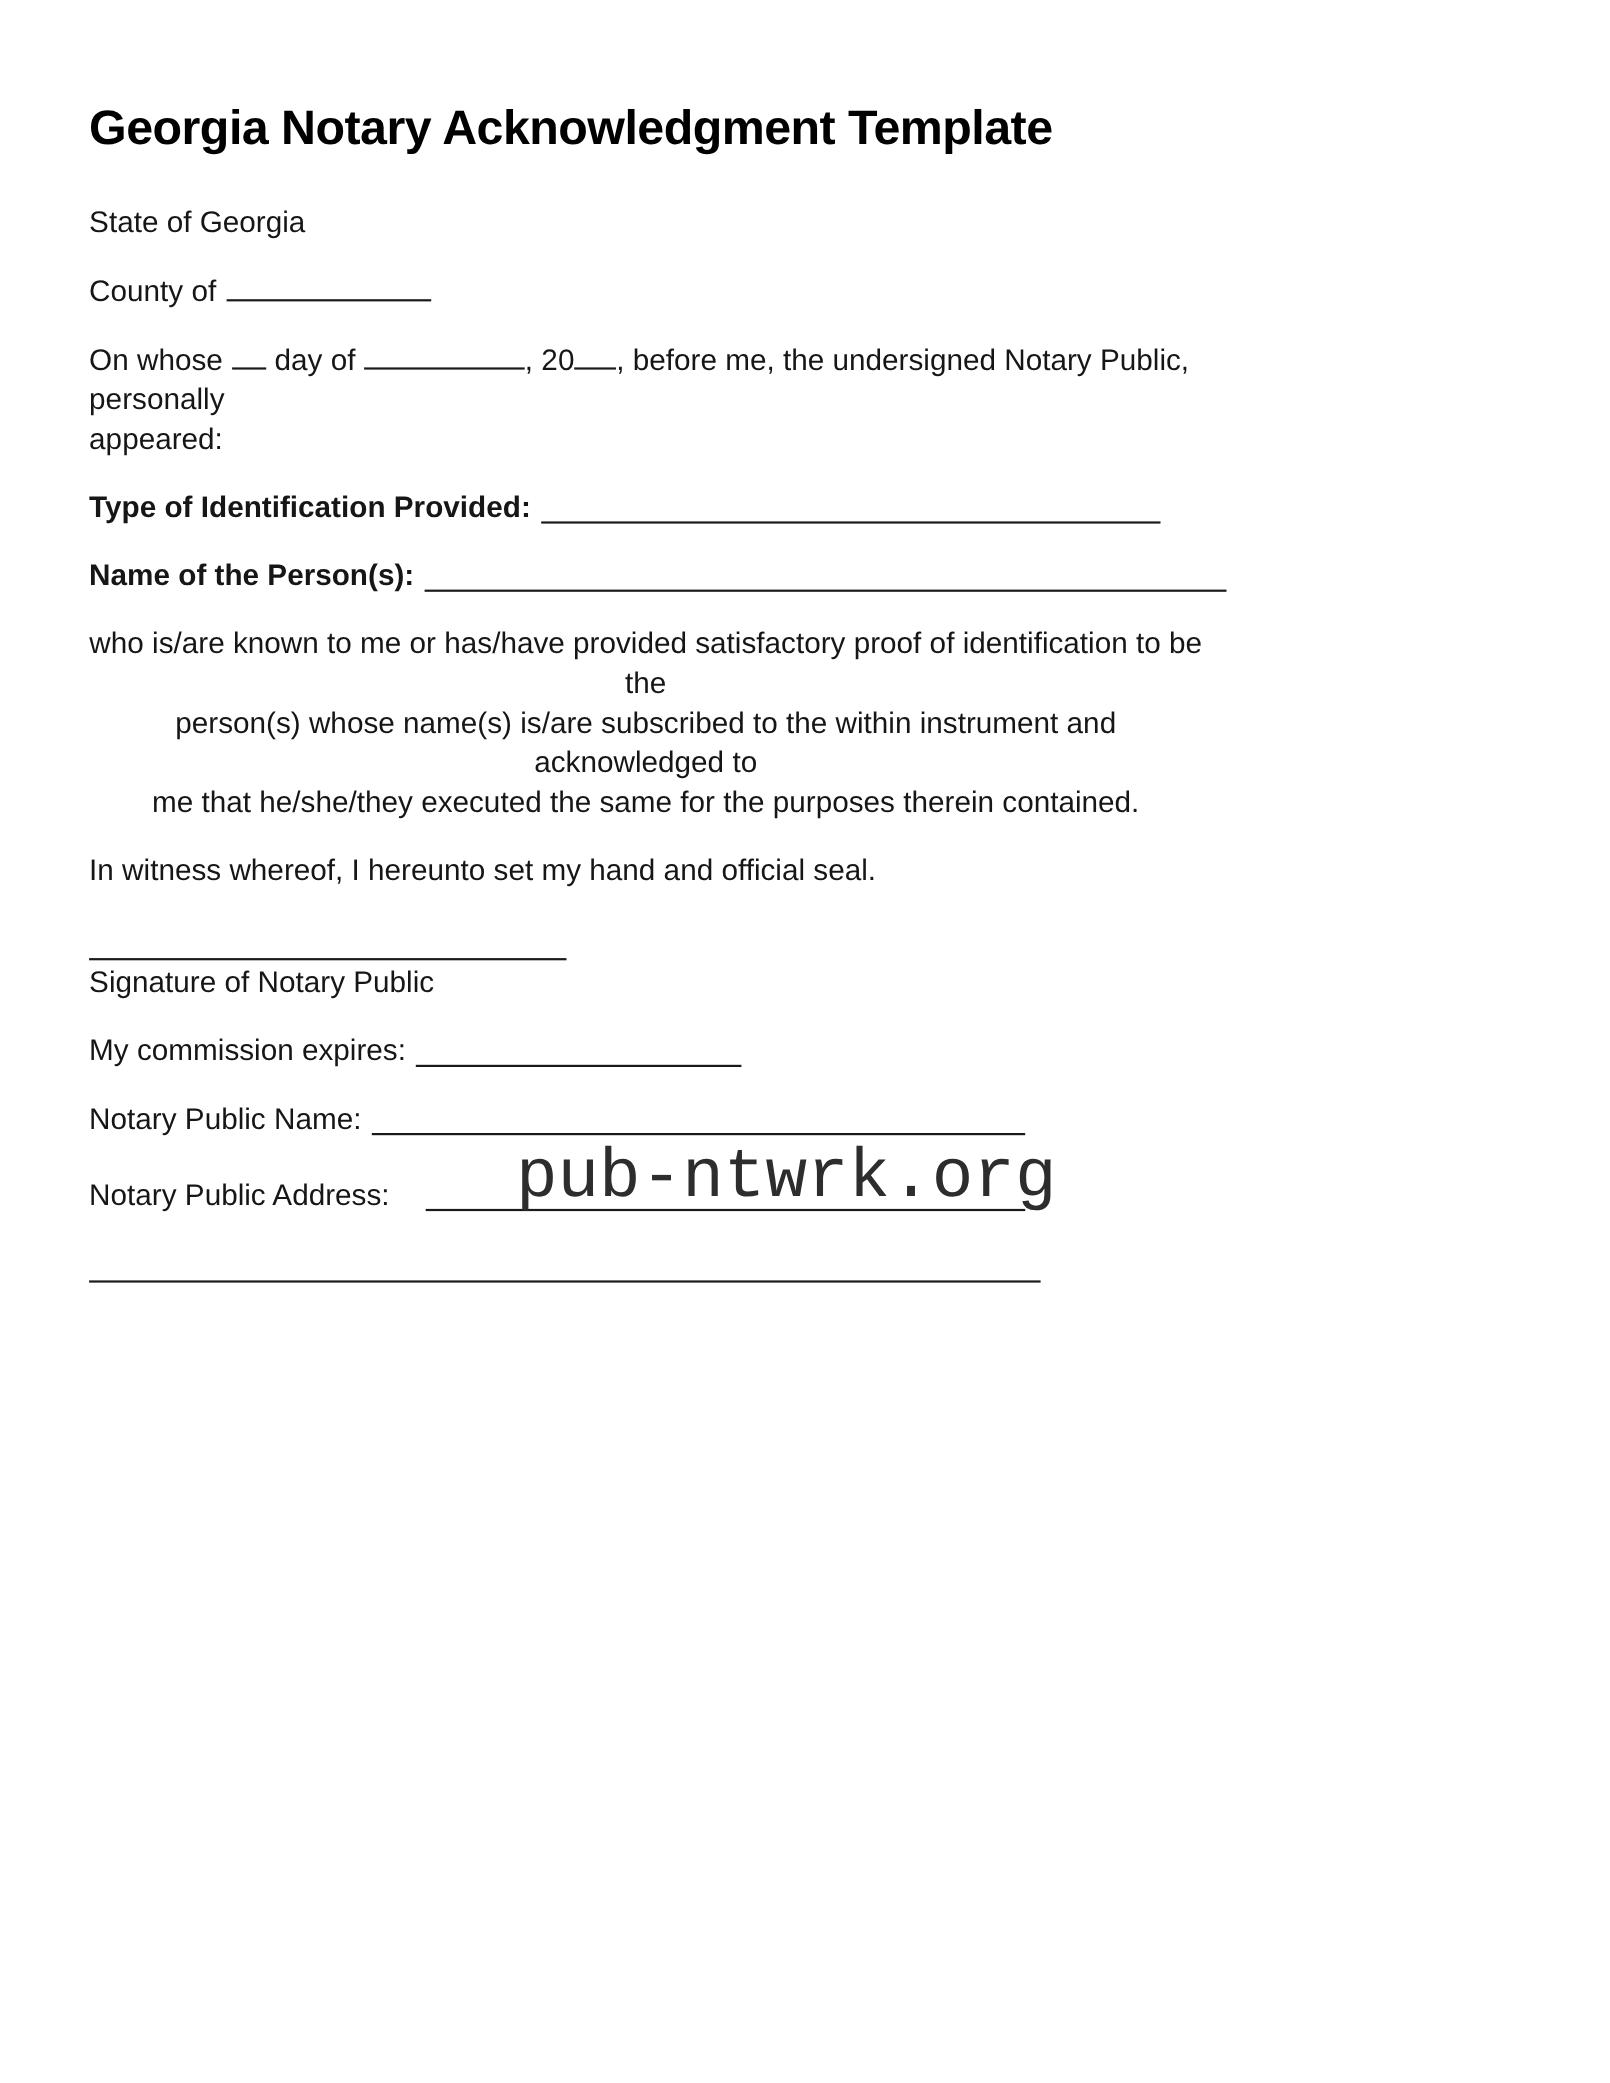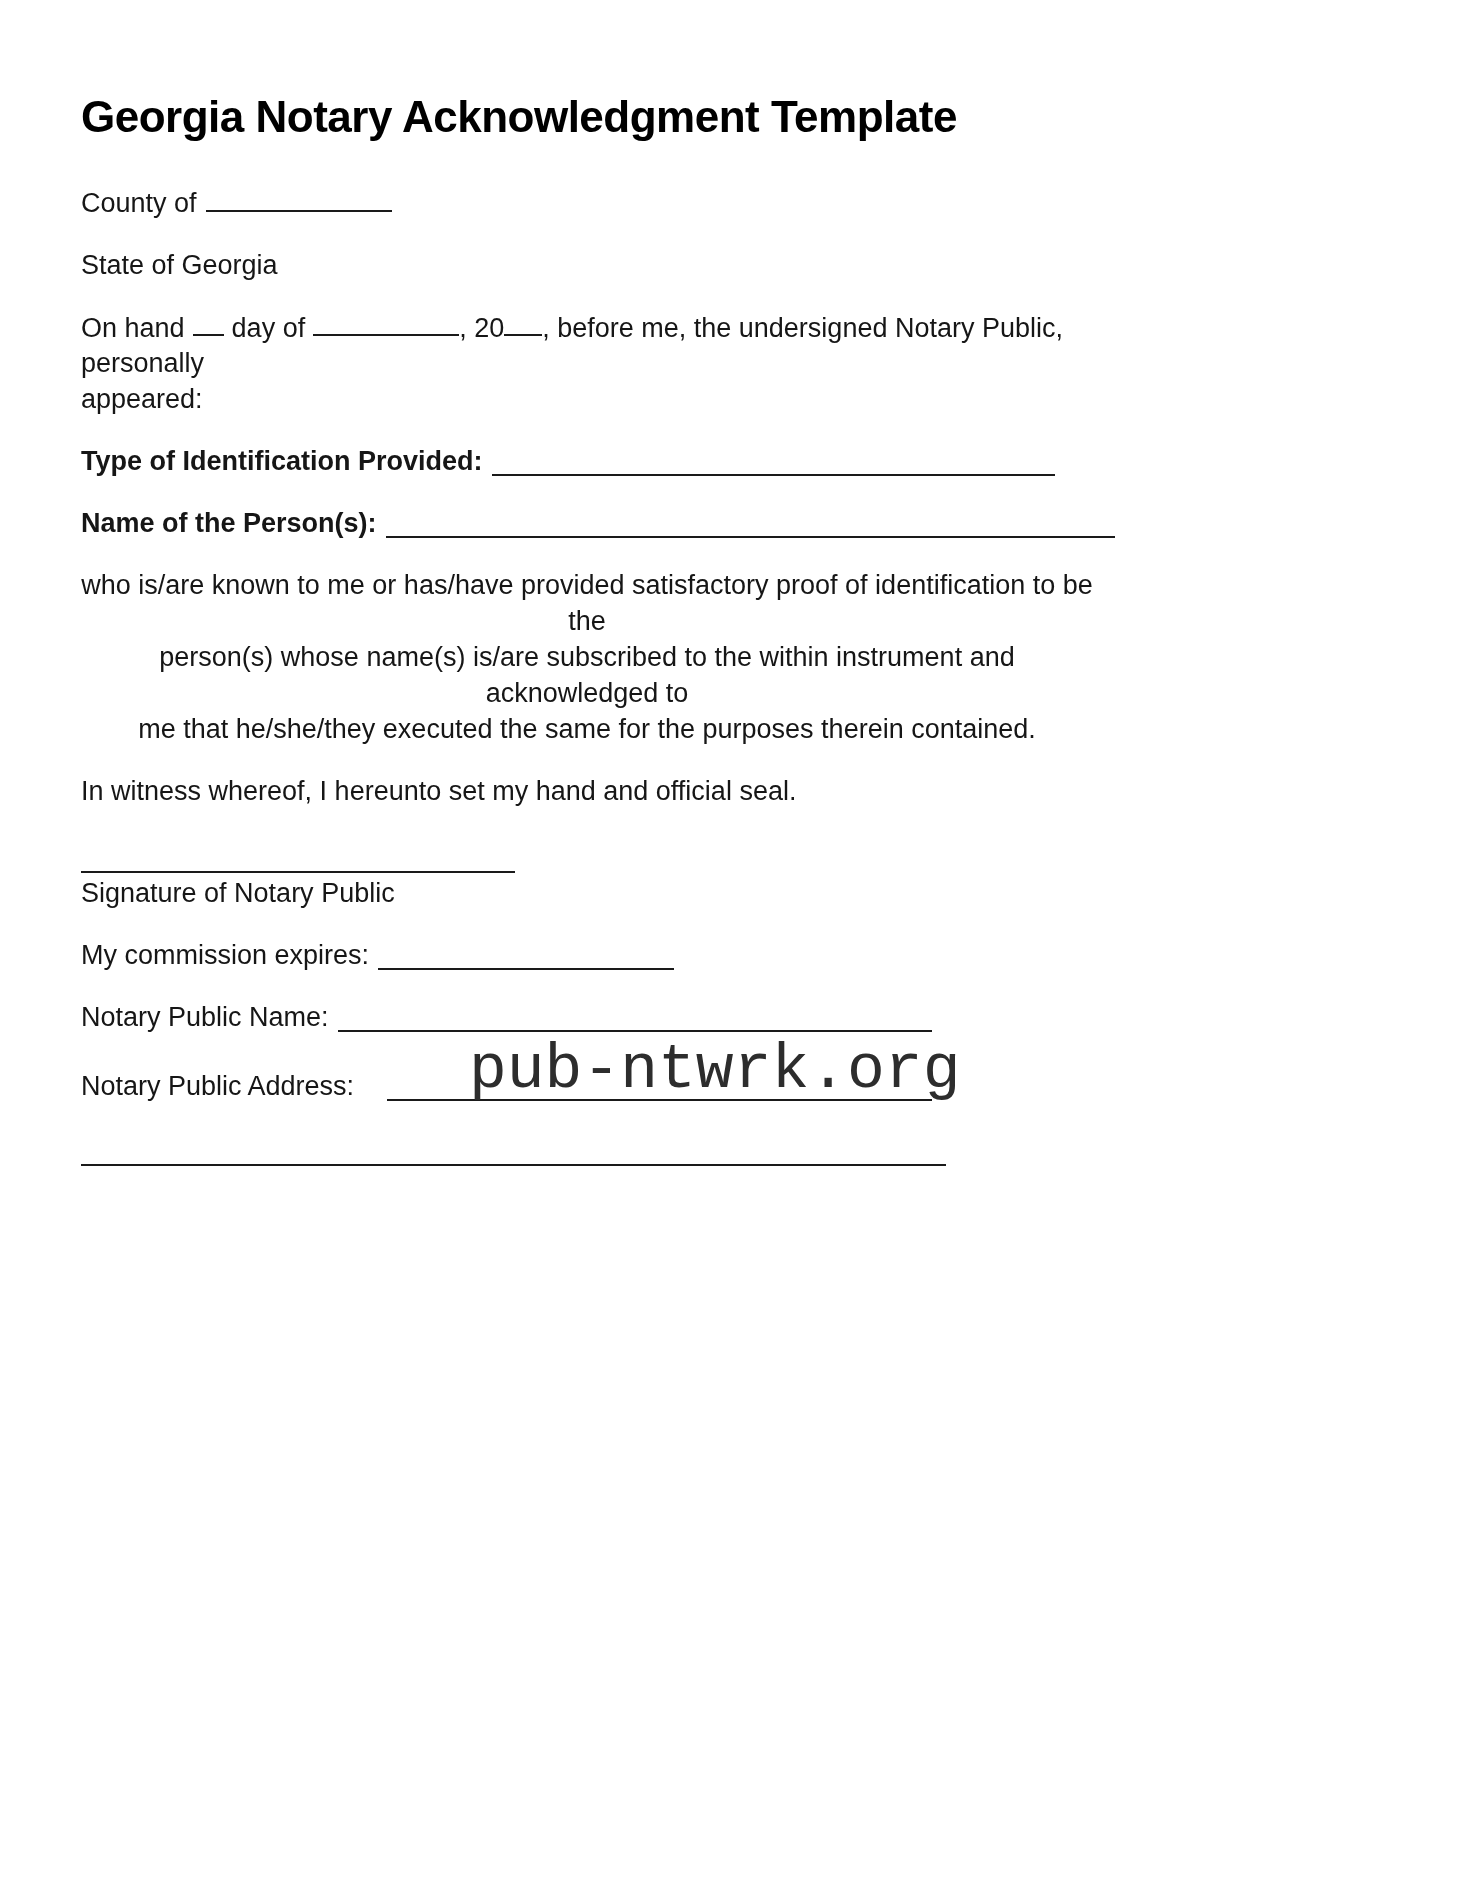--- a/index.html
+++ b/index.html
@@ -100,25 +100,25 @@
     margin-top: 44px;
   }
 </style>
 </head>
 <body>
 
 <div class="page">
 
   <h1 class="doc-title">Georgia Notary Acknowledgment Template</h1>
 
+  <p class="line">State of Georgia</p>
+
   <p class="line"><span>County of</span><span class="blank-inline county-blank"></span></p>
 
-  <p class="line">State of Georgia</p>
-
-  <p class="line"><span>On hand</span><span class="blank-inline day-blank"></span><span>day of</span><span class="blank-inline month-blank"></span><span>, 20</span><span class="blank-inline year-blank"></span><span>, before me, the undersigned Notary Public, personally</span><br><span>appeared:</span></p>
+  <p class="line"><span>On whose</span><span class="blank-inline day-blank"></span><span>day of</span><span class="blank-inline month-blank"></span><span>, 20</span><span class="blank-inline year-blank"></span><span>, before me, the undersigned Notary Public, personally</span><br><span>appeared:</span></p>
 
   <div class="row bold id-row">
     <span class="label">Type of Identification Provided:</span>
     <span class="blank"></span>
   </div>
 
   <div class="row bold name-row">
     <span class="label">Name of the Person(s):</span>
     <span class="blank"></span>
   </div>

